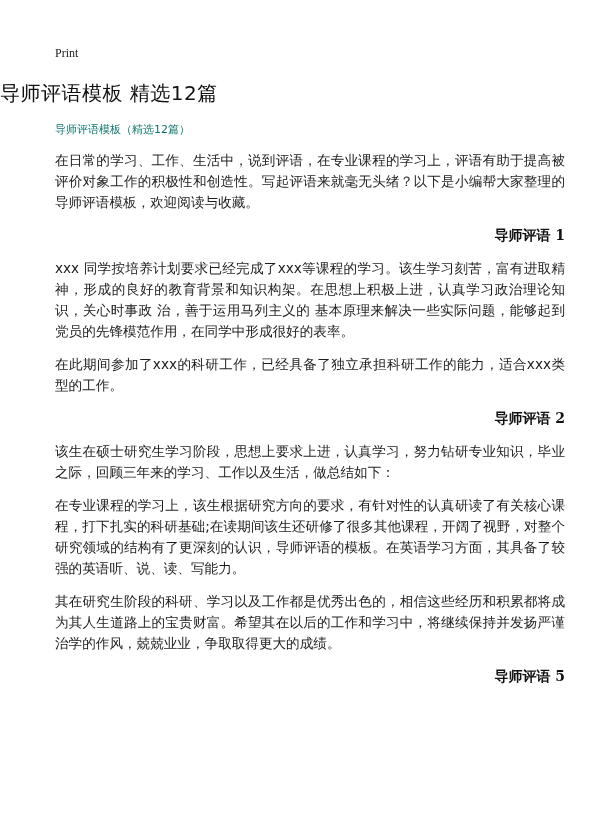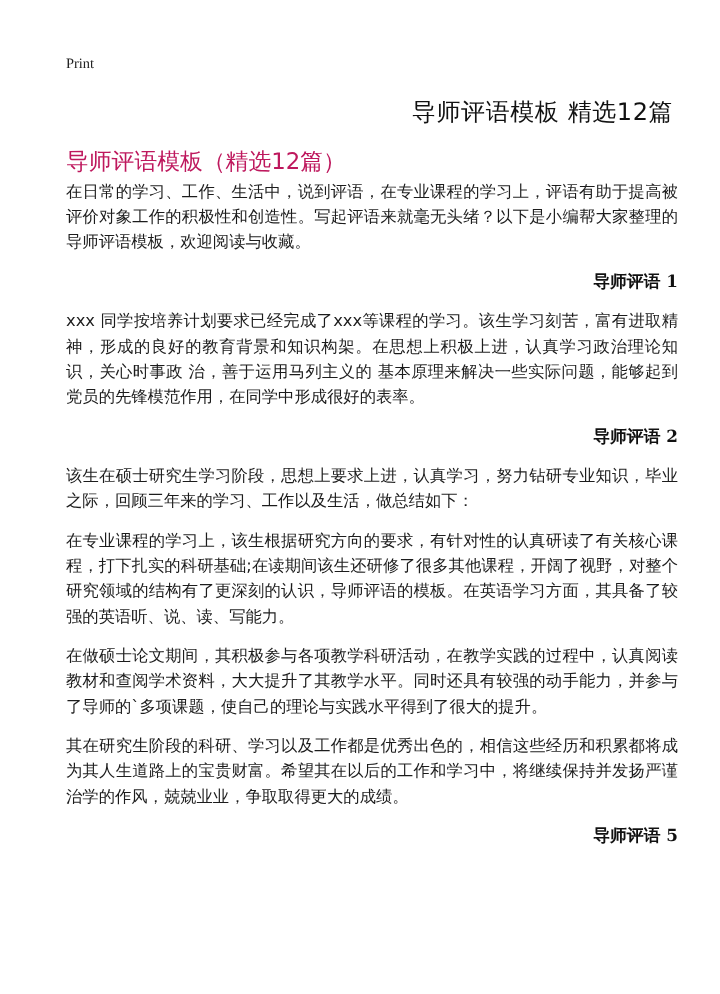--- a/index.html
+++ b/index.html
@@ -1,41 +1,41 @@
 <!DOCTYPE html>
 <html><head>
 <meta charset="utf-8">
 <style>
   html, body { margin: 0; padding: 0; background: #ffffff; }
   body { width: 600px; height: 828px; overflow: hidden; position: relative;
          font-family: "DejaVu Sans", "Liberation Sans", sans-serif; color: #1a1a1a; }
   .print { position: absolute; left: 55px; top: 46px; font-family: "Liberation Serif", "DejaVu Serif", serif;
            font-size: 12px; color: #222; text-align: center; }
-  .title { position: absolute; left: 10px; width: 551px; top: 80px; text-align: right;
+  .title { position: absolute; left: 0; width: 551px; top: 80px; text-align: left;
            font-size: 20px; color: #111; letter-spacing: 0.5px; }
-  .subtitle { position: absolute; left: 55px; top: 122px; font-size: 19px; color: #be185d; }
+  .subtitle { position: absolute; left: 55px; top: 122px; font-size: 11px; color: #0f766e; }
   .content { position: absolute; left: 55px; top: 150px; width: 510px; }
   p.body { margin: 0 0 12px 0; font-size: 13.6px; line-height: 21px; color: #1c1c1c;
            text-align: justify; }
   h3.section { margin: 2px 0 12px 0; font-size: 14px; font-weight: bold; line-height: 21px;
                color: #111; font-family: "DejaVu Serif", "Liberation Serif", serif; text-align: right; }
 </style>
 </head>
 <body>
 
 <div class="print">Print</div>
 <h1 class="title" style="margin:0;font-weight:normal;">导师评语模板 精选12篇</h1>
 <div class="subtitle">导师评语模板（精选12篇）</div>
 
 <div class="content">
   <p class="body">在日常的学习、工作、生活中，说到评语，在专业课程的学习上，评语有助于提高被评价对象工作的积极性和创造性。写起评语来就毫无头绪？以下是小编帮大家整理的导师评语模板，欢迎阅读与收藏。</p>
 
   <h3 class="section">导师评语 1</h3>
   <p class="body">xxx 同学按培养计划要求已经完成了xxx等课程的学习。该生学习刻苦，富有进取精神，形成的良好的教育背景和知识构架。在思想上积极上进，认真学习政治理论知识，关心时事政 治，善于运用马列主义的 基本原理来解决一些实际问题，能够起到党员的先锋模范作用，在同学中形成很好的表率。</p>
+  <p class="body">在此期间参加了xxx的科研工作，已经具备了独立承担科研工作的能力，适合xxx类型的工作。</p>
 
   <h3 class="section">导师评语 2</h3>
   <p class="body">该生在硕士研究生学习阶段，思想上要求上进，认真学习，努力钻研专业知识，毕业之际，回顾三年来的学习、工作以及生活，做总结如下：</p>
   <p class="body">在专业课程的学习上，该生根据研究方向的要求，有针对性的认真研读了有关核心课程，打下扎实的科研基础;在读期间该生还研修了很多其他课程，开阔了视野，对整个研究领域的结构有了更深刻的认识，导师评语的模板。在英语学习方面，其具备了较强的英语听、说、读、写能力。</p>
-  <p class="body">在做硕士论文期间，其积极参与各项教学科研活动，在教学实践的过程中，认真阅读教材和查阅学术资料，大大提升了其教学水平。同时还具有较强的动手能力，并参与了导师的`多项课题，使自己的理论与实践水平得到了很大的提升。</p>
   <p class="body">其在研究生阶段的科研、学习以及工作都是优秀出色的，相信这些经历和积累都将成为其人生道路上的宝贵财富。希望其在以后的工作和学习中，将继续保持并发扬严谨治学的作风，兢兢业业，争取取得更大的成绩。</p>
 
   <h3 class="section">导师评语 5</h3>
 </div>
 
 </body></html>

